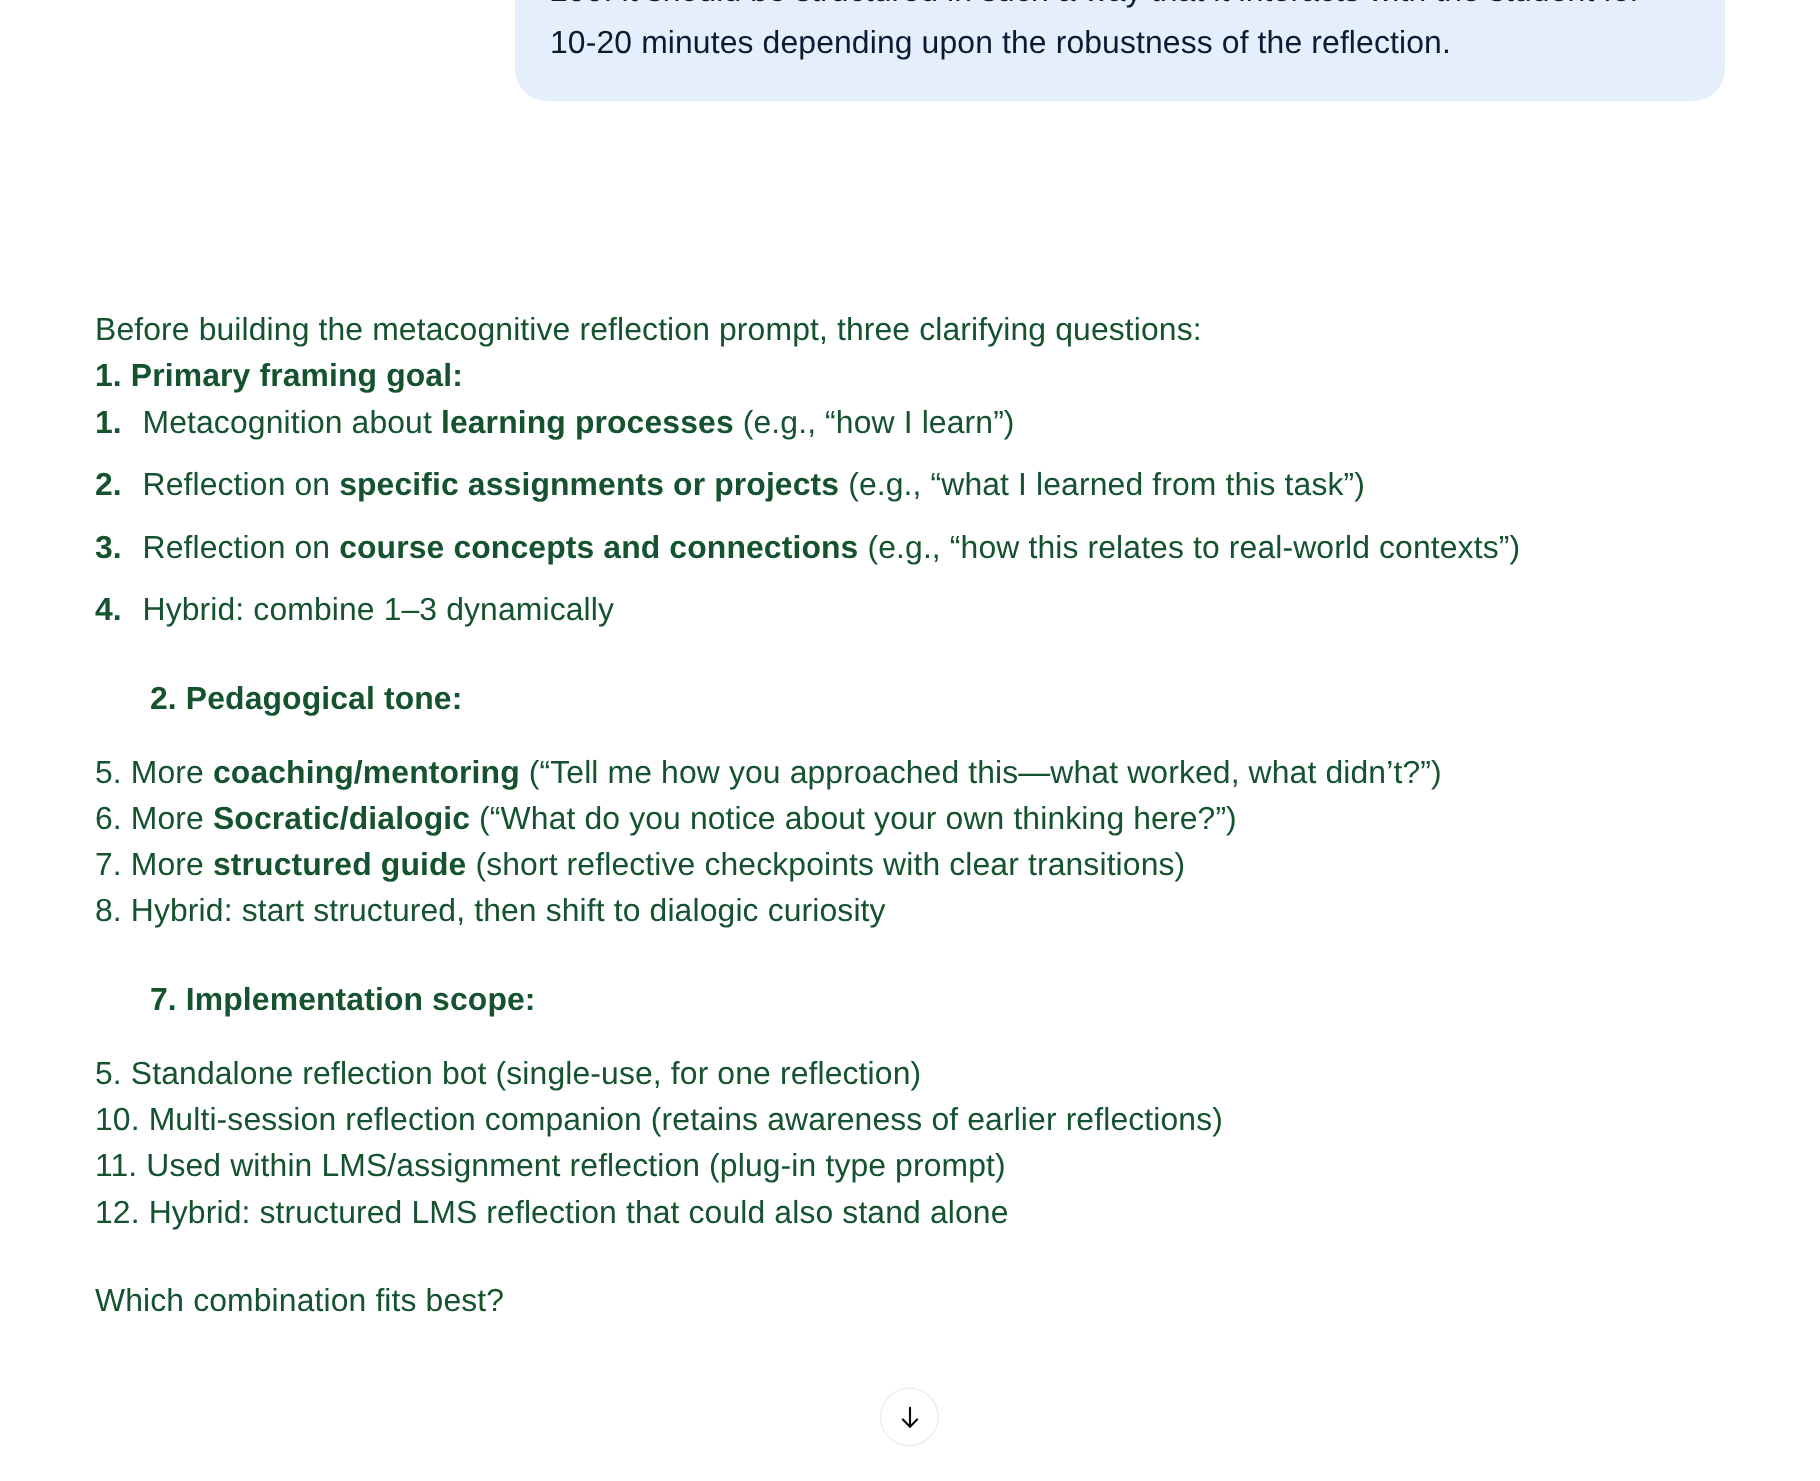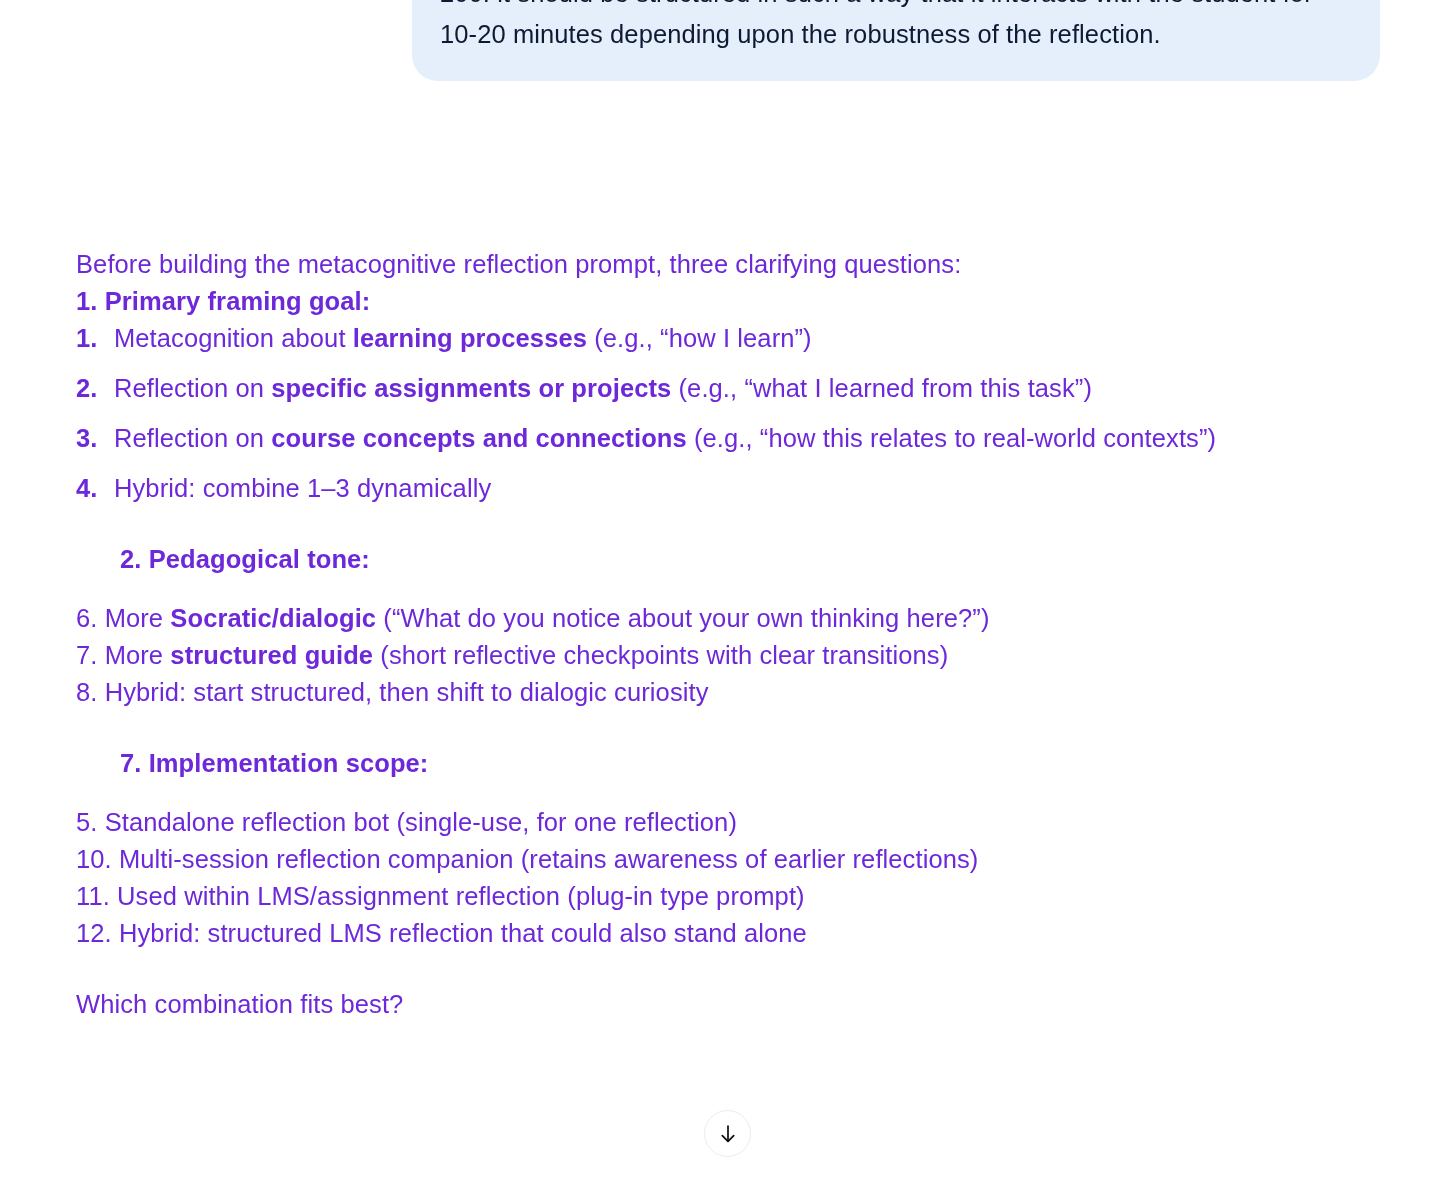--- a/index.html
+++ b/index.html
@@ -47,21 +47,21 @@
   .user-bubble p {
     margin: 0;
   }
 
   
   .assistant {
     position: absolute;
     top: 246px;
     left: 76px;
     width: 1300px;
-    color: #6d28d9;
+    color: #14532d;
     font-size: 25.5px;
     line-height: 37px;
     letter-spacing: 0.1px;
   }
   .assistant p {
     margin: 0 0 0 0;
   }
 
   .intro-para {
     margin-bottom: 32px;
@@ -179,20 +179,21 @@
         <li>
           <span class="marker">4.</span>
           <span class="item-text"><span>Hybrid: combine 1–3 dynamically</span><b></b><span></span></span>
         </li>
       </ol>
     </div>
 
     <div class="group">
       <p class="section-heading tight">2. Pedagogical tone:</p>
 
+      <p class="plain-line"><span>5. More </span><b>coaching/mentoring</b><span> (“Tell me how you approached this—what worked, what didn’t?”)</span></p>
 
       <p class="plain-line"><span>6. More </span><b>Socratic/dialogic</b><span> (“What do you notice about your own thinking here?”)</span></p>
 
       <p class="plain-line"><span>7. More </span><b>structured guide</b><span> (short reflective checkpoints with clear transitions)</span></p>
 
       <p class="plain-line"><span>8. Hybrid: start structured, then shift to dialogic curiosity</span><b></b><span></span></p>
     </div>
 
     <div class="group">
       <p class="section-heading tight">7. Implementation scope:</p>

